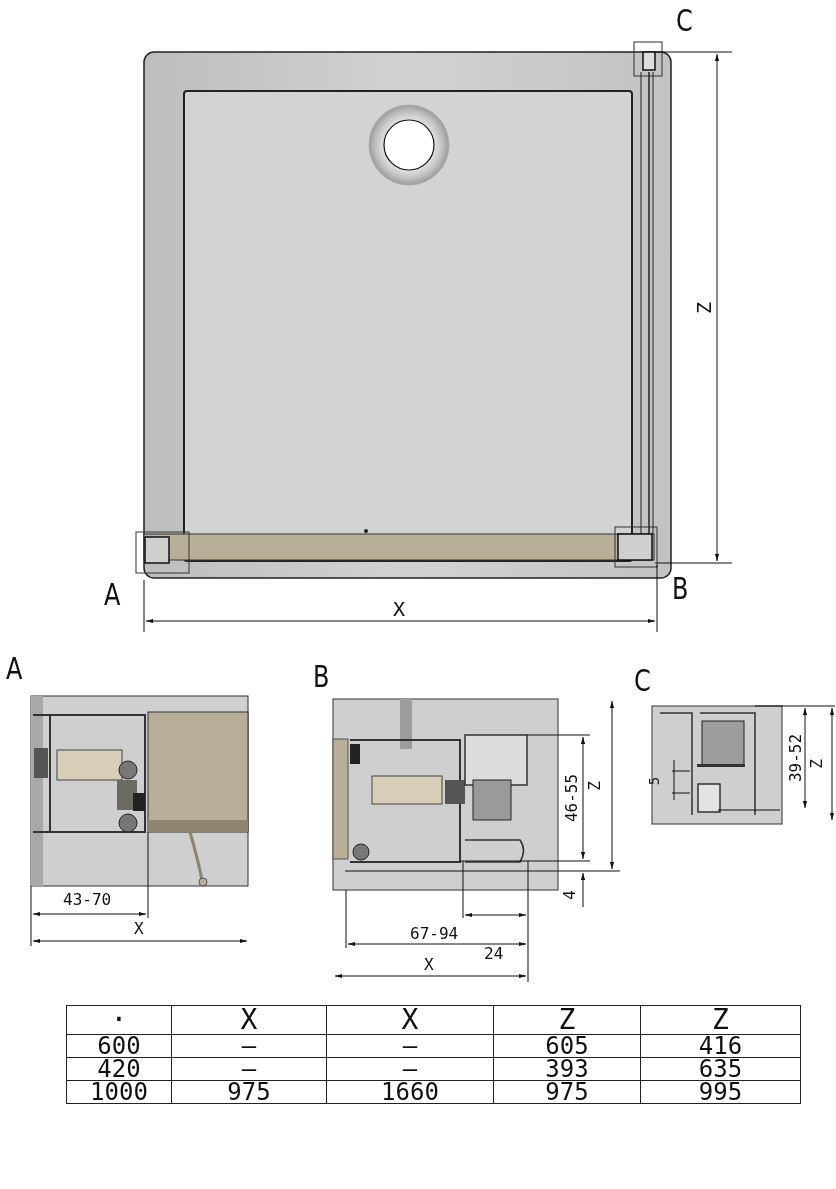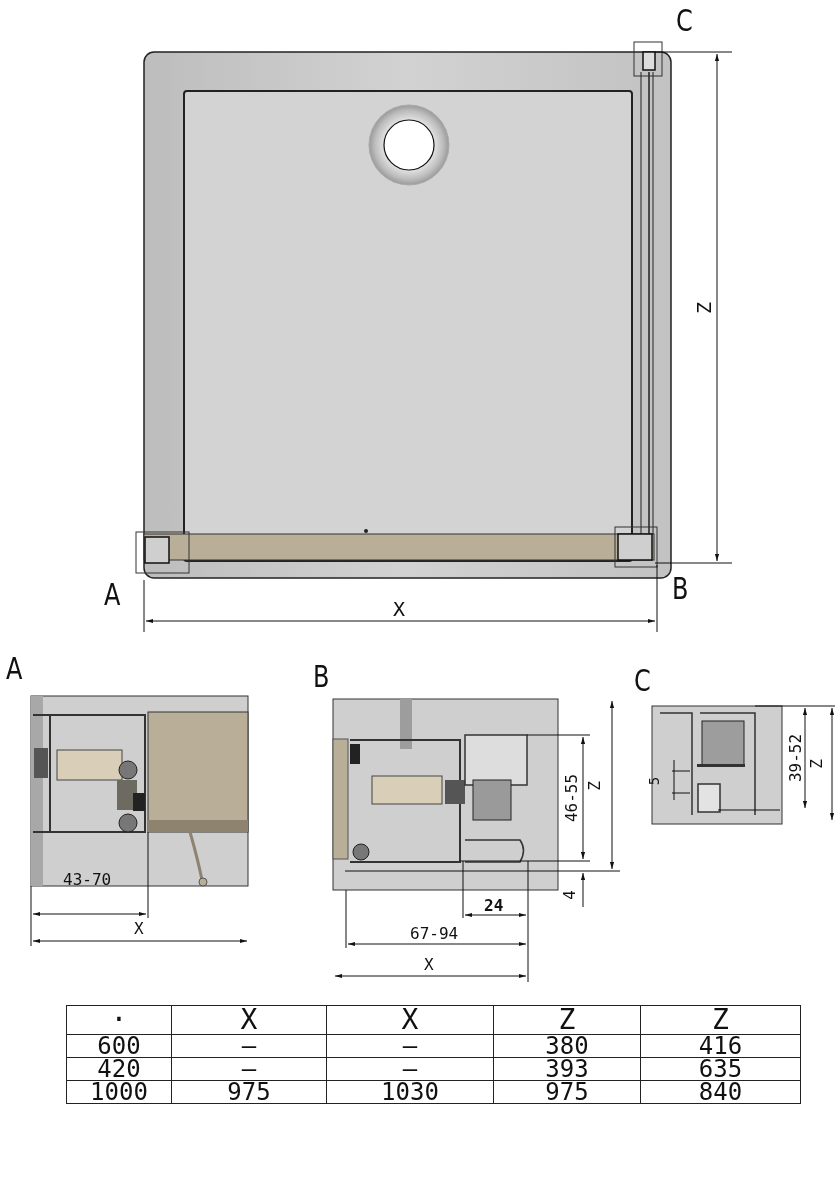--- a/index.html
+++ b/index.html
@@ -86,21 +86,21 @@
   <rect x="133" y="793" width="12" height="18" fill="#222"></rect>
   <circle cx="128" cy="770" r="9" fill="#777" stroke="#222"></circle>
   <circle cx="128" cy="823" r="9" fill="#777" stroke="#222"></circle>
   <path d="M190,832 Q198,860 202,880" fill="none" stroke="#8d836f" stroke-width="3"></path>
   <circle cx="203" cy="882" r="4" fill="#b9ae98" stroke="#555"></circle>
   <line x1="31" y1="886" x2="31" y2="946" stroke="#111"></line>
   <line x1="148" y1="832" x2="148" y2="918" stroke="#111"></line>
   <line x1="33" y1="914" x2="146" y2="914" stroke="#111" marker-start="url(#arr)" marker-end="url(#arr)"></line>
   <line x1="33" y1="941" x2="247" y2="941" stroke="#111" marker-start="url(#arr)" marker-end="url(#arr)"></line>
 </svg>
-<span class="dim" style="left:63px;top:872px;">43-70</span>
+<span class="dim" style="left:63px;top:892px;">43-70</span>
 <span class="dim" style="left:134px;top:921px;">X</span>
 </div>
 
 <div>
 <span class="lbl" style="left:313px;top:662px;">B</span>
 <svg width="836" height="1000" style="pointer-events:none;">
   <rect x="333" y="699" width="225" height="191" fill="#cfcfcf" stroke="#333" stroke-width="1"></rect>
   <rect x="400" y="699" width="12" height="50" fill="#9d9d9d"></rect>
   <rect x="333" y="739" width="15" height="120" fill="#b9ae98" stroke="#555"></rect>
   <path d="M350,740 L460,740 L460,862 L350,862" fill="none" stroke="#333" stroke-width="2"></path>
@@ -120,21 +120,21 @@
   <line x1="463" y1="861" x2="463" y2="918" stroke="#111"></line>
   <line x1="528" y1="861" x2="528" y2="982" stroke="#111"></line>
   <line x1="346" y1="890" x2="346" y2="948" stroke="#111"></line>
   <line x1="465" y1="915" x2="526" y2="915" stroke="#111" marker-start="url(#arr)" marker-end="url(#arr)"></line>
   <line x1="348" y1="944" x2="526" y2="944" stroke="#111" marker-start="url(#arr)" marker-end="url(#arr)"></line>
   <line x1="335" y1="976" x2="526" y2="976" stroke="#111" marker-start="url(#arr)" marker-end="url(#arr)"></line>
 </svg>
 <span class="dim vtxt" style="left:548px;top:790px;">46-55</span>
 <span class="dim vtxt" style="left:590px;top:778px;">Z</span>
 <span class="dim vtxt" style="left:565px;top:887px;">4</span>
-<span class="dim" style="left:484px;top:898px;font-weight:bold;">24</span>
+<span class="dim" style="left:484px;top:946px;">24</span>
 <span class="dim" style="left:410px;top:926px;">67-94</span>
 <span class="dim" style="left:424px;top:957px;">X</span>
 </div>
 
 <div>
 <span class="lbl" style="left:634px;top:666px;">C</span>
 <svg width="836" height="1000" style="pointer-events:none;">
   <rect x="652" y="706" width="130" height="118" fill="#cfcfcf" stroke="#333" stroke-width="1"></rect>
   <path d="M660,713 L692,713 L692,815 M700,713 L755,713 L755,815" fill="none" stroke="#333" stroke-width="1.5"></path>
   <rect x="702" y="721" width="42" height="44" fill="#9d9d9d" stroke="#222"></rect>
@@ -159,31 +159,31 @@
     <td style="width:104px">·</td>
     <td style="width:154px">X</td>
     <td style="width:166px">X</td>
     <td style="width:146px">Z</td>
     <td>Z</td>
   </tr>
   <tr>
     <td>600</td>
     <td>–</td>
     <td>–</td>
-    <td>380</td>
+    <td>605</td>
     <td>416</td>
   </tr>
   <tr>
     <td>420</td>
     <td>–</td>
     <td>–</td>
     <td>393</td>
     <td>635</td>
   </tr>
   <tr>
     <td>1000</td>
     <td>975</td>
-    <td>1030</td>
+    <td>1660</td>
     <td>975</td>
-    <td>840</td>
+    <td>995</td>
   </tr>
 </tbody>
   </table>
 
 </body></html>

